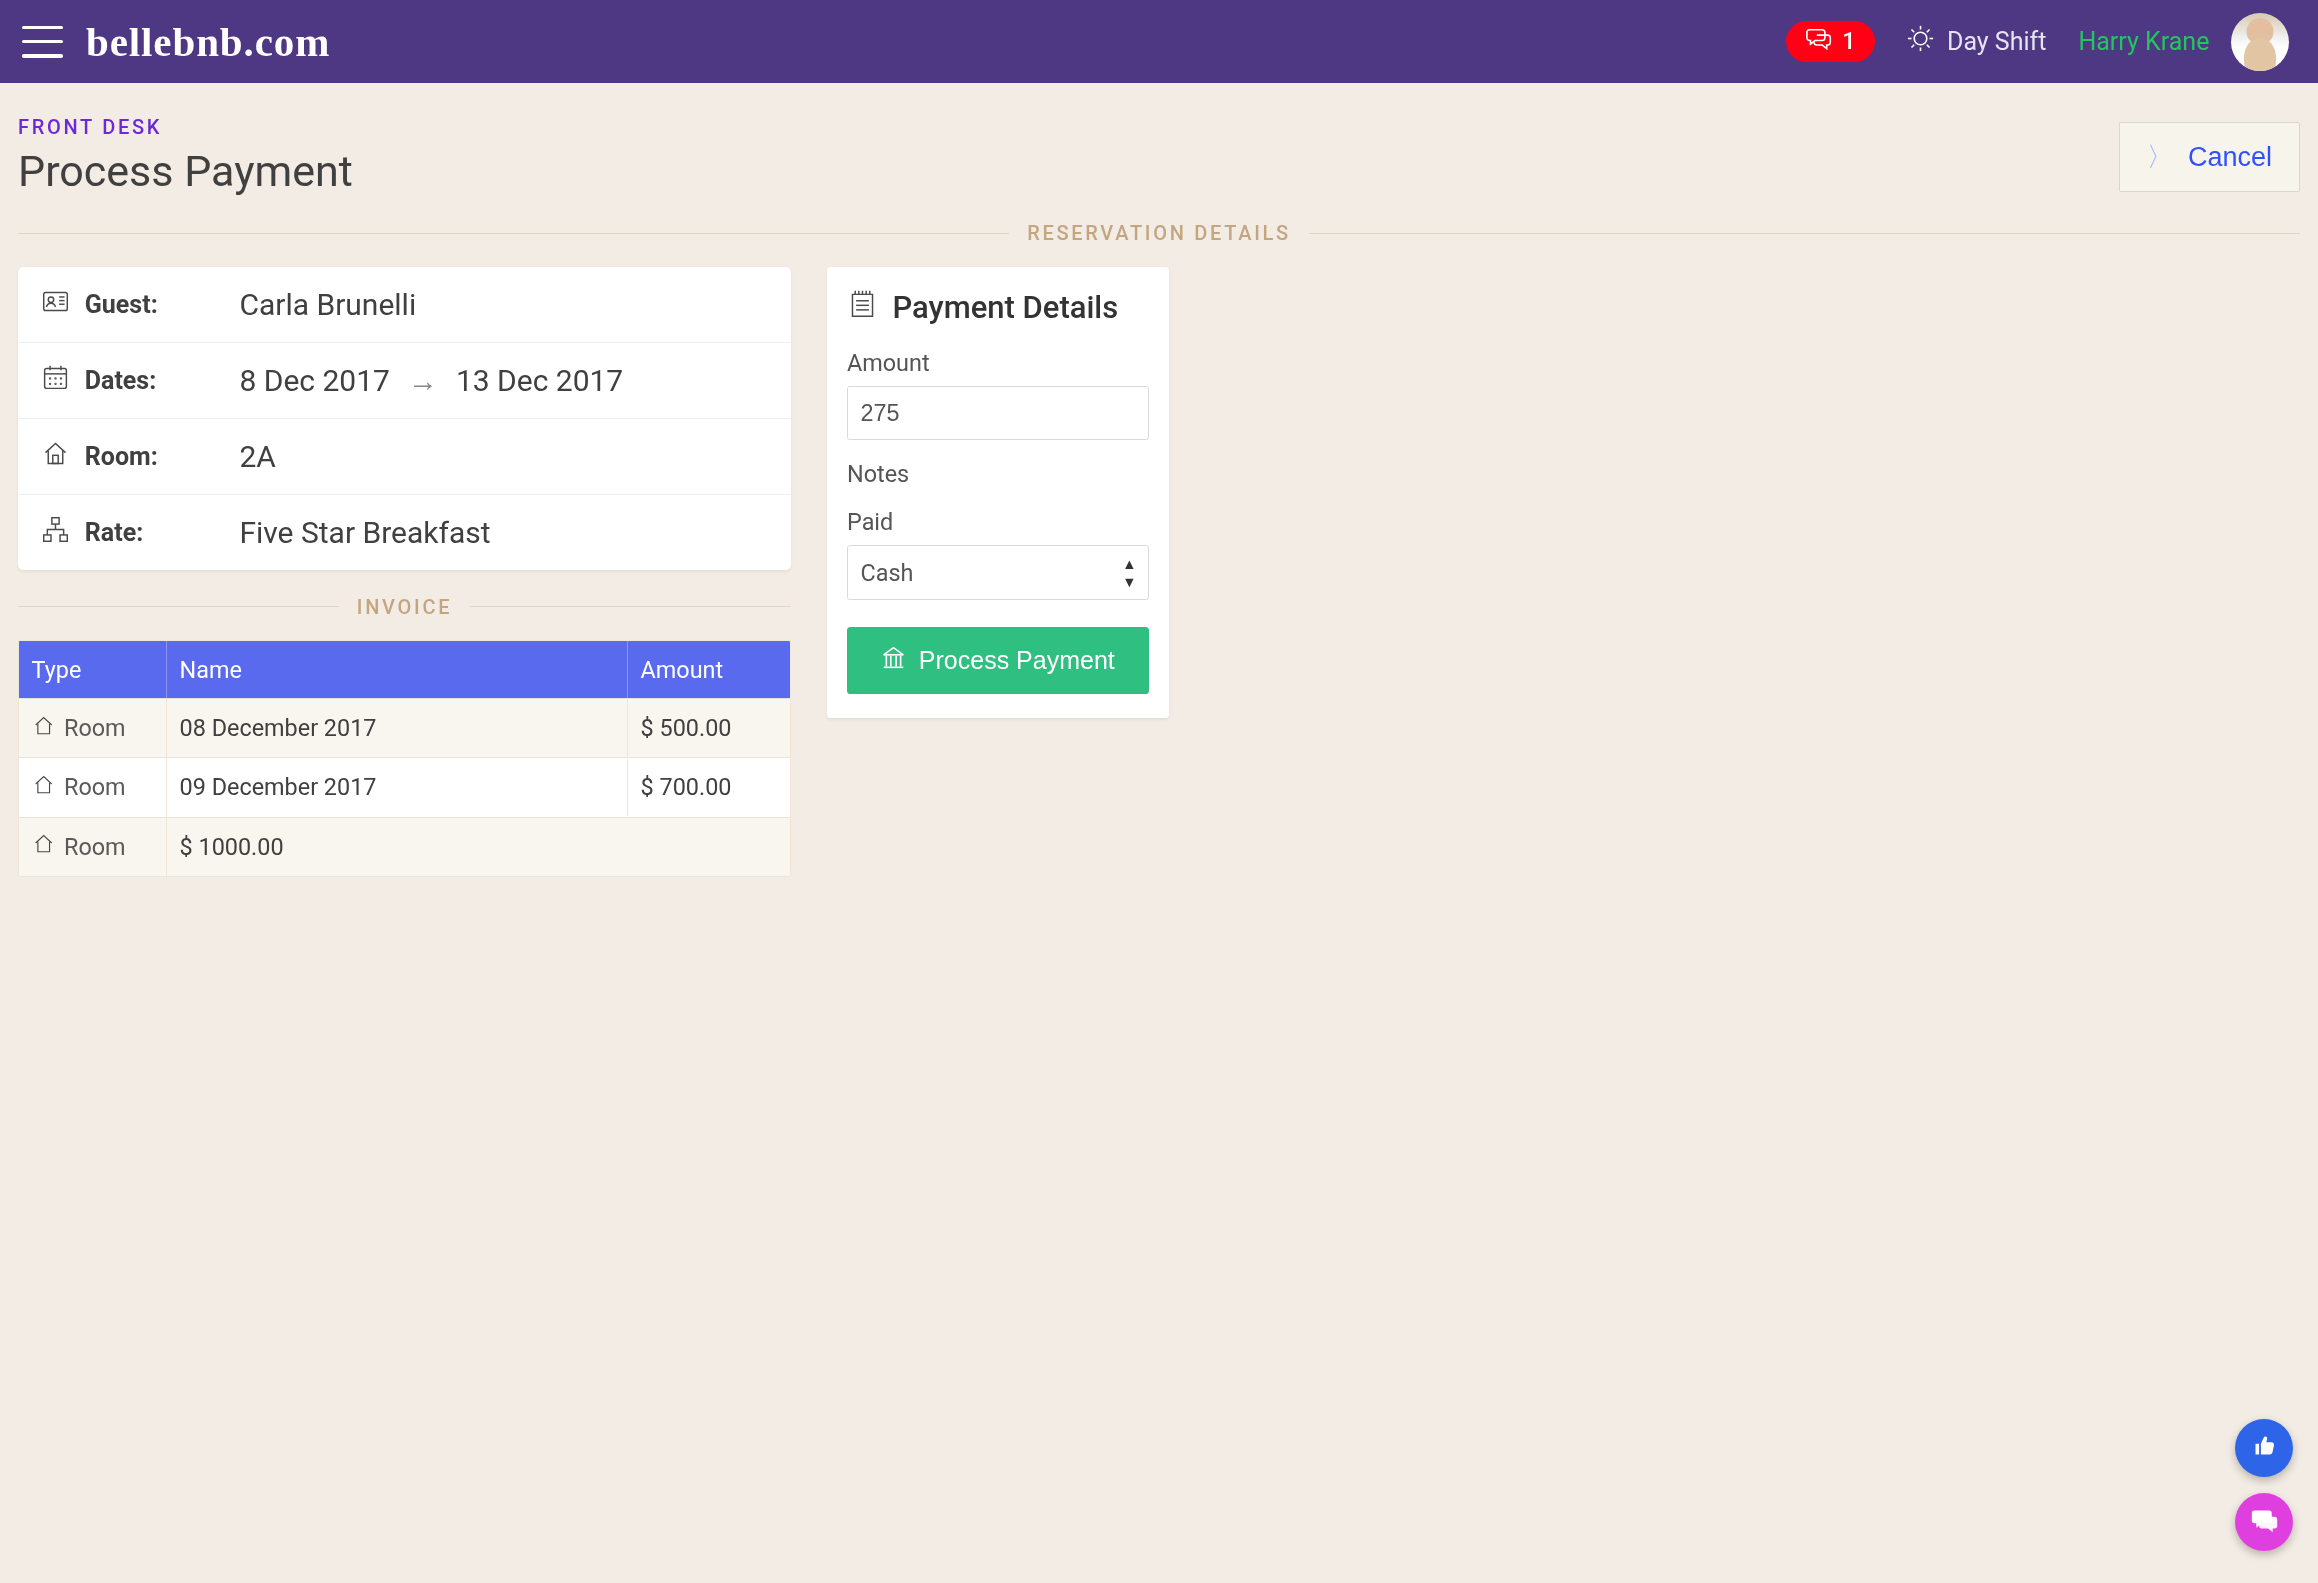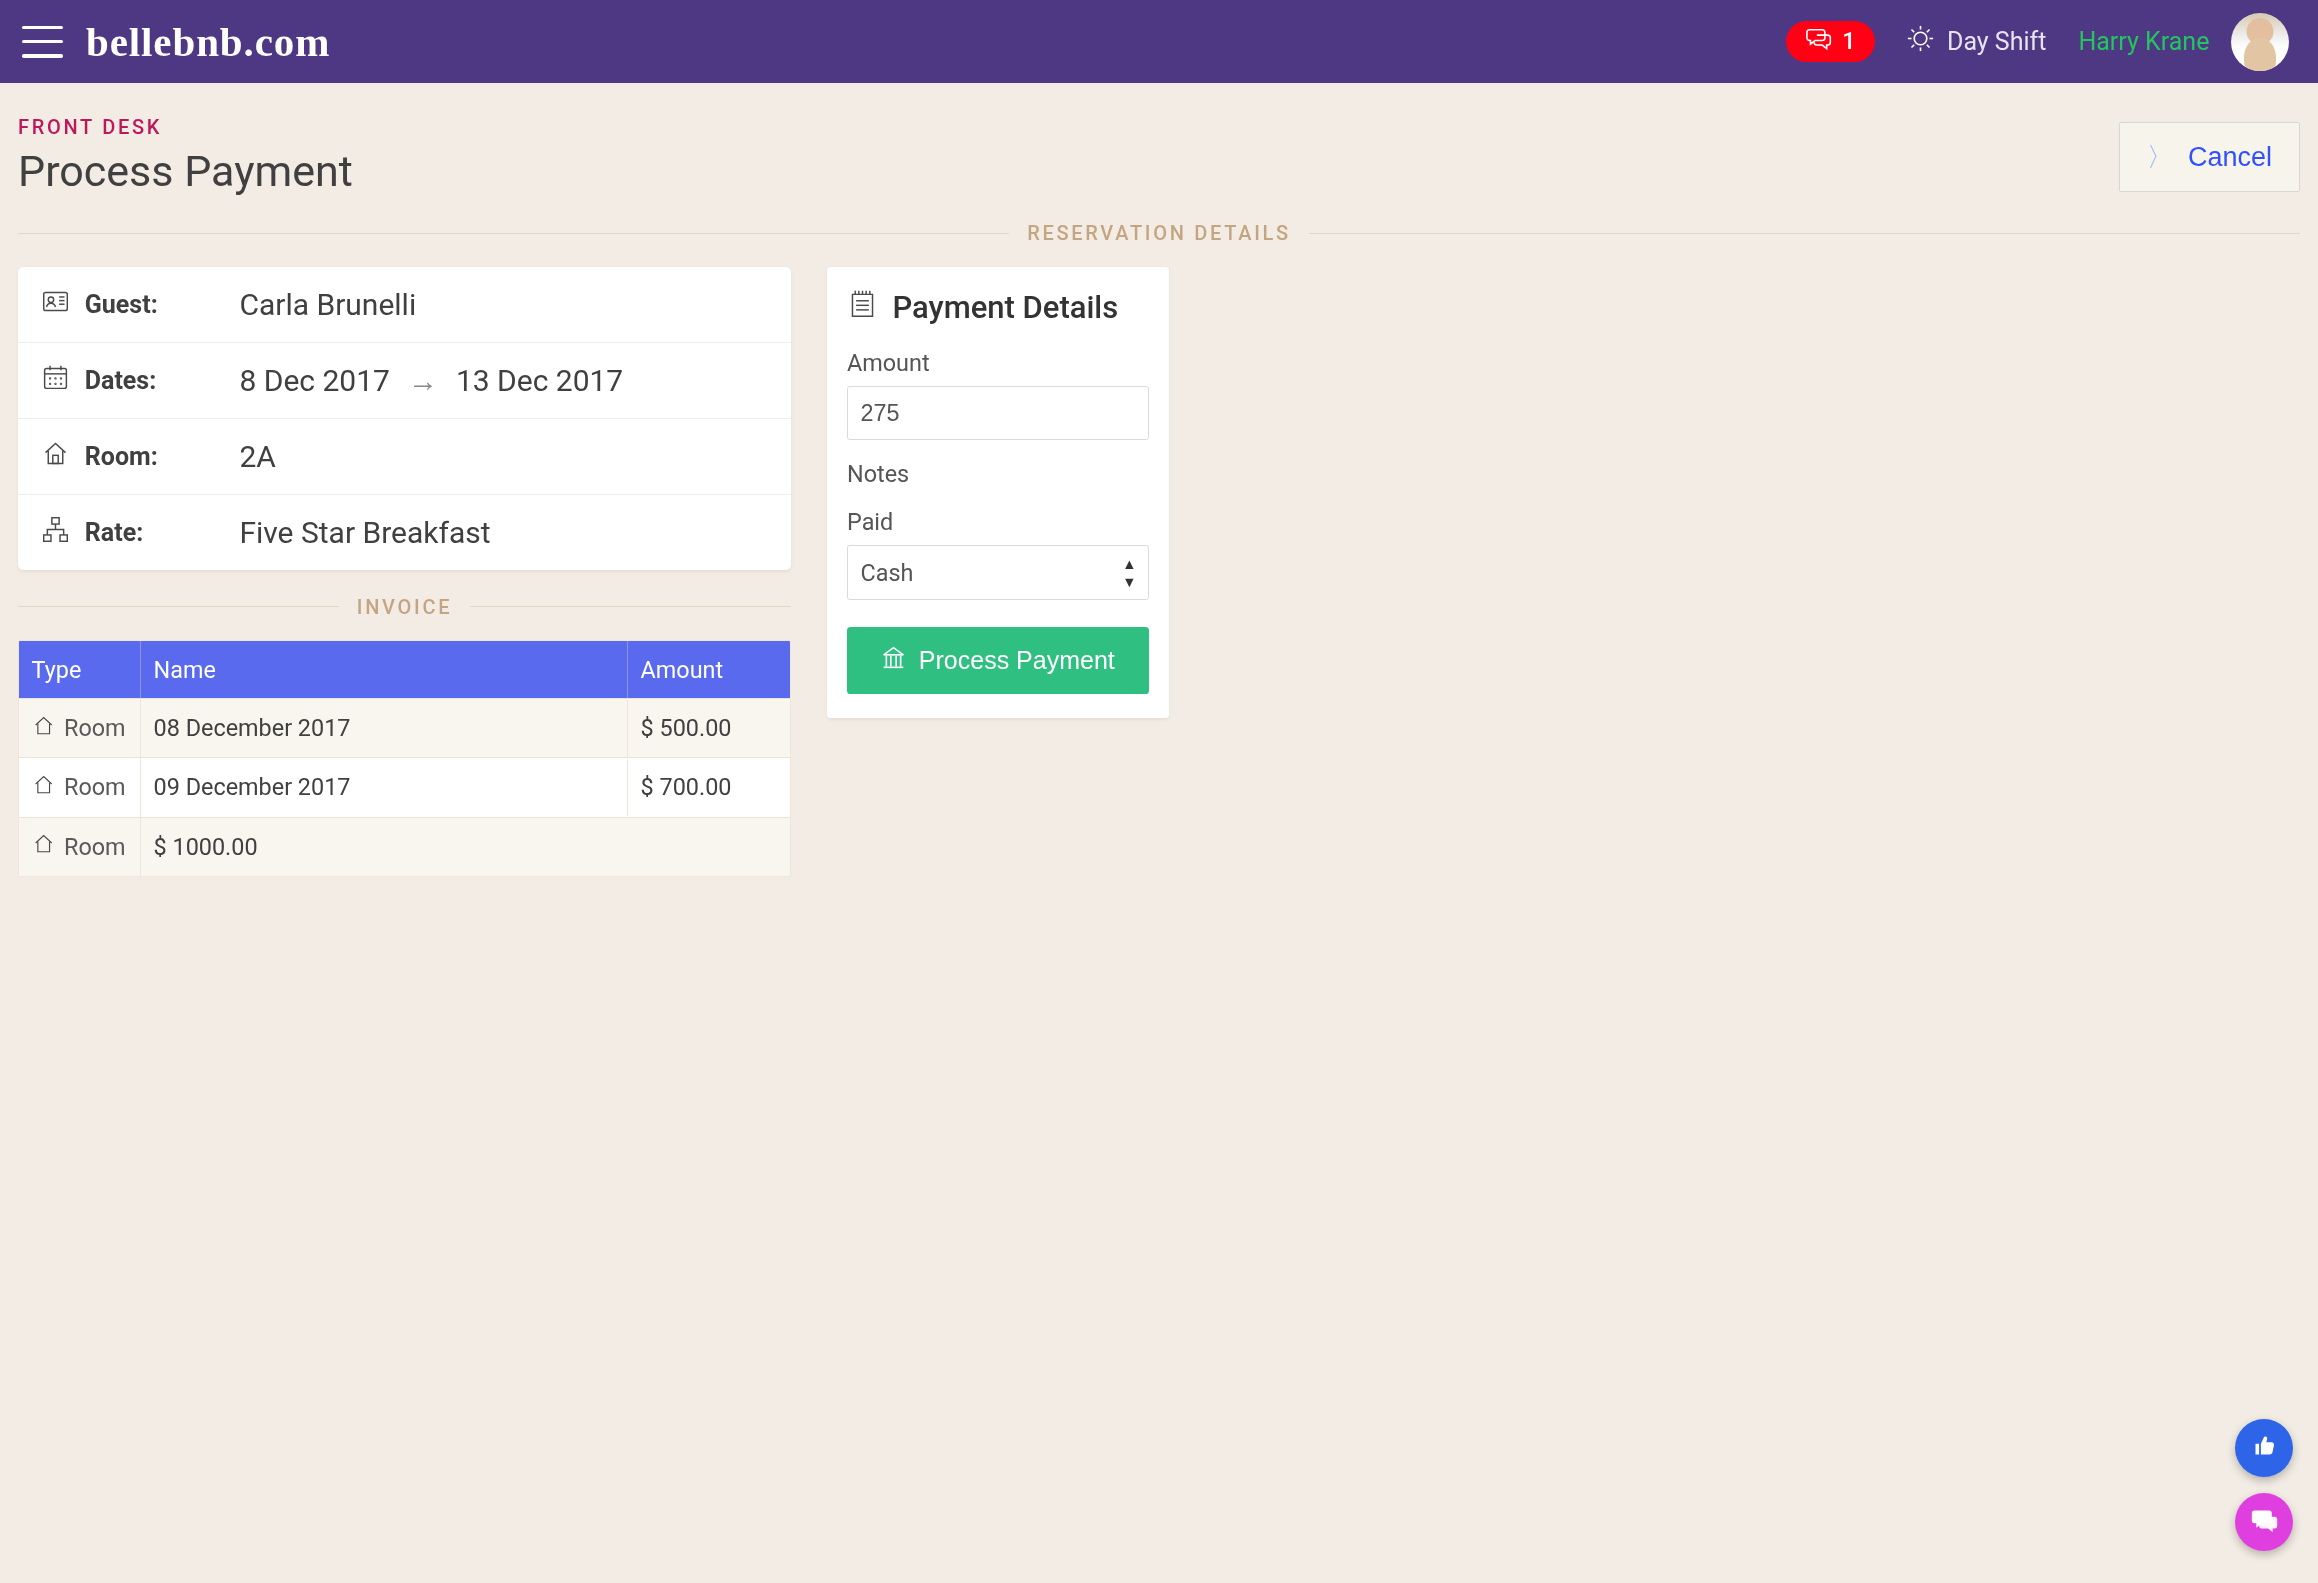--- a/index.html
+++ b/index.html
@@ -53,21 +53,21 @@
   }
   .avatar::before{
     content:""; position:absolute; left:50%; top:10%; transform:translateX(-50%);
     width:27px;height:27px;border-radius:50%;
     background:#e3bfa0;
   }
 
   
   .page { padding: 32px 18px 36px 18px; }
   .page-head { display:flex; align-items:flex-start; justify-content:space-between; }
-  .breadcrumb { color:#be185d; letter-spacing:2.7px; font-size:20px; font-weight:500;}
+  .breadcrumb { color:#6d28d9; letter-spacing:2.7px; font-size:20px; font-weight:500;}
   .page-title { font-size:43px; font-weight:400; color:#404040; margin-top:7.2px;}
   .cancel-btn {
     border:0.9px solid #d6d6d6; background:#f7f4ec;
     padding: 16px 27px; display:flex; align-items:center; gap:14.4px;
     color:#3050ff; font-size:27px; cursor:pointer; border-radius:1.8px;
     margin-top:7.2px;
   }
   .chevron-right-icon { color:#9db4ff; font-size:27px; }
 
   .section-divider {
@@ -118,21 +118,21 @@
   .inv-head { background:#5b6af0; }
   .inv-head { background:#5b6bef; }
   .inv-head { background:#5b6bef; color:#fff; }
   .inv-head { background:#596aee; }
   .inv-head { background:#5a6aee; }
   .inv-head { background:#5a6bee; }
   
   .inv-head { background:#596aee; color:#fff; }
 
   .cell { padding:14.4px 12.6px; font-size:23.4px;  }
-  .col-type { width:122px; border-right:0.9px solid rgba(255,255,255,0.0); }
+  .col-type { width:148px; border-right:0.9px solid rgba(255,255,255,0.0); }
   .col-name { flex:1; }
   .col-amount { width:162px; }
 
   .inv-row {
     display:flex; align-items:center;
     border-top:0.9px solid #e9e3da;
     background:#fff;
   }
   .inv-head .cell { border-right:0.9px solid rgba(255,255,255,0.3); }
   .inv-head .cell:last-child { border-right:none; }

